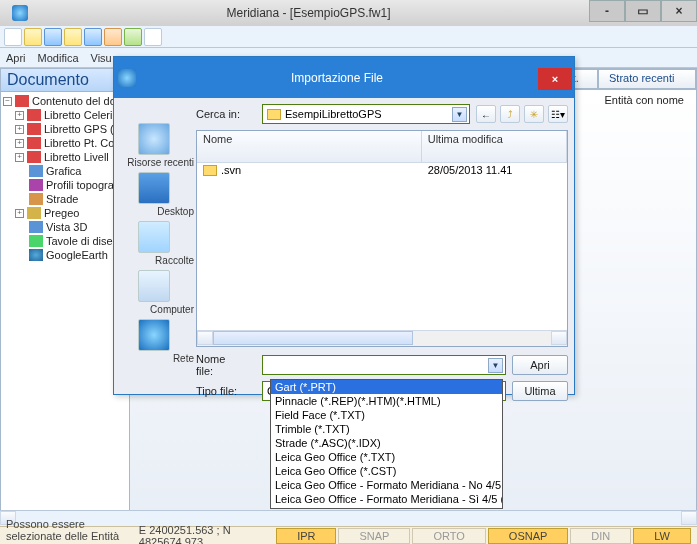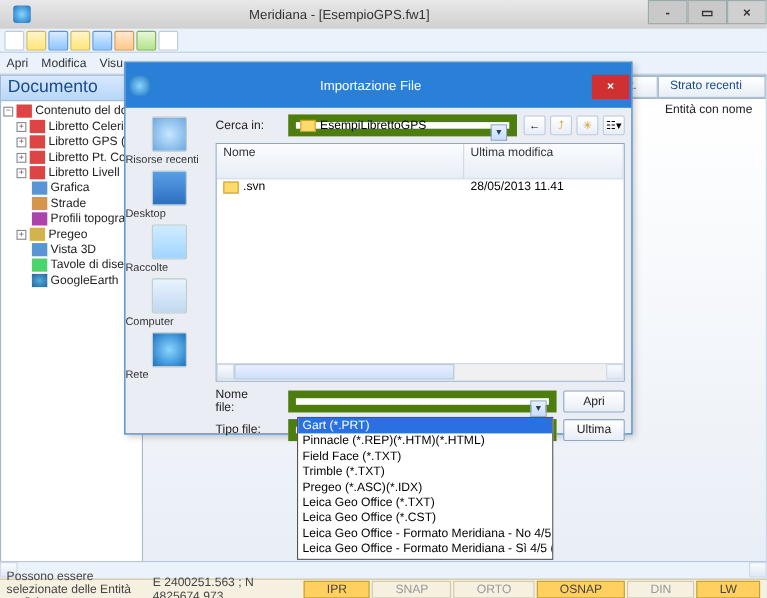--- a/index.html
+++ b/index.html
@@ -35,28 +35,28 @@
 .workarea{flex:1;background:#fff;border:1px solid #a6b8cc;border-left:none;position:relative}
 .righttabs{position:absolute;top:0;right:0;display:flex;height:20px}
 .rtab{padding:2px 10px;background:linear-gradient(#fff,#e8eef6);border:1px solid #a6b8cc;color:#1a4a8a;font-size:11px}
 .sheetfill{position:absolute;top:20px;left:0;right:0;bottom:0;background:linear-gradient(#fff,#e8eef6);border-top:1px solid #a6b8cc}
 .dialog{position:absolute;left:113px;top:56px;width:462px;height:339px;background:#eaeef4;border:1px solid #2a78c0;box-shadow:2px 2px 6px rgba(0,0,0,.2)}
 .dlg-title{height:41px;background:#2a80d6;color:#fff;display:flex;align-items:center;position:relative}
 .dlg-title .tspan{flex:1;text-align:center;font-size:12px}
 .dlg-close{width:34px;height:22px;background:#d03030;color:#fff;display:flex;align-items:center;justify-content:center;font-weight:bold;margin-right:2px;margin-top:2px}
 .dlg-ico{width:18px;height:18px;margin-left:4px;background:radial-gradient(#8ad6ff,#1a70c0);border-radius:3px}
 .dlg-body{display:flex;height:calc(100% - 26px)}
-.places{width:80px;text-align:left;padding:4px 0}
+.places{width:80px;text-align:right;padding:21px 0}
 .place{margin:4px 0}
 .place .picon{width:32px;height:32px;margin:0 auto 2px;border:1px solid #bcc;background:#eef4ff;border-radius:2px}
 .place .plabel{font-size:10px;color:#333}
 .dlg-right{flex:1;display:flex;flex-direction:column;padding:4px 6px 6px 2px}
 .row{display:flex;align-items:center;margin:2px 0}
 .lbl{width:66px;text-align:left;padding-right:19px;color:#222}
-.combo{flex:1;height:20px;background:#fff;border:7px solid #4d7c0f;display:flex;align-items:center;padding:0 4px;position:relative}
+.combo{flex:1;height:20px;background:#fff;border:1px solid #4d7c0f;display:flex;align-items:center;padding:0 4px;position:relative}
 .combo .arrow{position:absolute;right:2px;top:2px;width:15px;height:15px;background:linear-gradient(#e8f0ff,#c8ddff);border:1px solid #8ea8c6;display:flex;align-items:center;justify-content:center;color:#246;font-size:8px}
 .fld-icon{width:14px;height:11px;background:#ffdb6e;border:1px solid #caa22a;margin-right:4px}
 .navicons{display:flex;gap:4px;margin-left:6px}
 .navicon{width:20px;height:18px;background:linear-gradient(#fff,#e8eef6);border:1px solid #bcd;border-radius:2px;display:flex;align-items:center;justify-content:center;font-size:10px}
 .filelist{flex:1;background:#fff;border:1px solid #8ea8c6;margin:4px 0 4px 0;display:flex;flex-direction:column;overflow:hidden}
 .flhead{display:flex;height:32px;background:linear-gradient(#fafcff,#e8eef6);border-bottom:1px solid #cfd8e6}
 .flh{padding:2px 6px;border-right:1px solid #cfd8e6;color:#333}
 .flrows{flex:1;overflow:auto}
 .flr{display:flex;padding:1px 6px;align-items:flex-end}
 .hscroll{height:16px;background:#f0f0f0;border-top:1px solid #cfd8e6;display:flex}
@@ -135,26 +135,26 @@
       <div class="tn indent1">
           <span class="tw">+</span>
           <span class="ti ic-book"></span>
           <span>Libretto Livell</span>
         </div>
       <div class="tn indent2">
           <span class="ti ic-graf"></span>
           <span>Grafica</span>
         </div>
       <div class="tn indent2">
+          <span class="ti ic-prof"></span>
+          <span>Profili topogra</span>
+        </div>
+      <div class="tn indent2">
           <span class="ti ic-strade"></span>
           <span>Strade</span>
-        </div>
-      <div class="tn indent2">
-          <span class="ti ic-prof"></span>
-          <span>Profili topogra</span>
         </div>
       <div class="tn indent1">
           <span class="tw">+</span>
           <span class="ti ic-folder"></span>
           <span>Pregeo</span>
         </div>
       <div class="tn indent2">
           <span class="ti ic-3d"></span>
           <span>Vista 3D</span>
         </div>
@@ -266,21 +266,21 @@
       </div>
     </div>
   </div>
 </div>
 
 <div class="dropdown">
   <div class="ddrow sel">Gart     (*.PRT)</div>
   <div class="ddrow">Pinnacle   (*.REP)(*.HTM)(*.HTML)</div>
   <div class="ddrow">Field Face (*.TXT)</div>
   <div class="ddrow">Trimble    (*.TXT)</div>
-  <div class="ddrow">Pregeo   (*.ASC)(*.IDX)</div>
+  <div class="ddrow">Strade   (*.ASC)(*.IDX)</div>
   <div class="ddrow">Leica Geo Office (*.TXT)</div>
   <div class="ddrow">Leica Geo Office (*.CST)</div>
   <div class="ddrow">Leica Geo Office - Formato Meridiana - No 4/5 (*.CST)</div>
   <div class="ddrow">Leica Geo Office - Formato Meridiana - Sì 4/5 (*.CST)</div>
   <div class="ddrow">Gart 2000  (*.LLH)</div>
 
 </div>
 
 <div class="statusbar">
   <div class="s1">Possono essere selezionate delle Entità grafiche</div>

